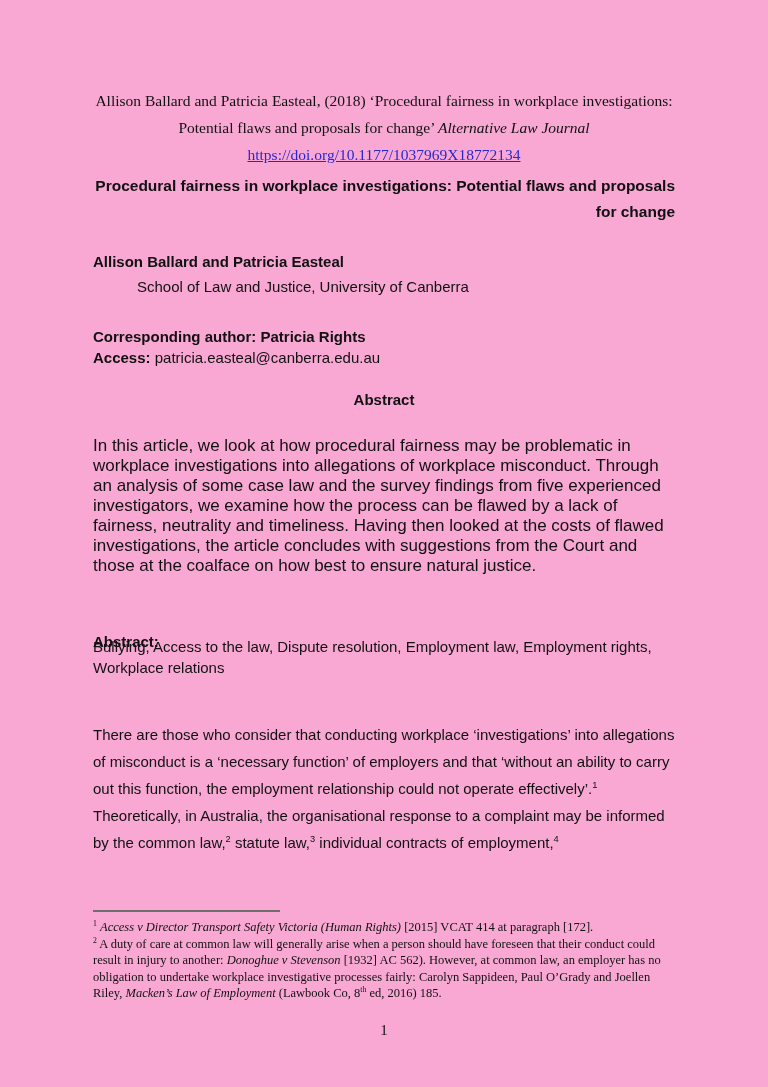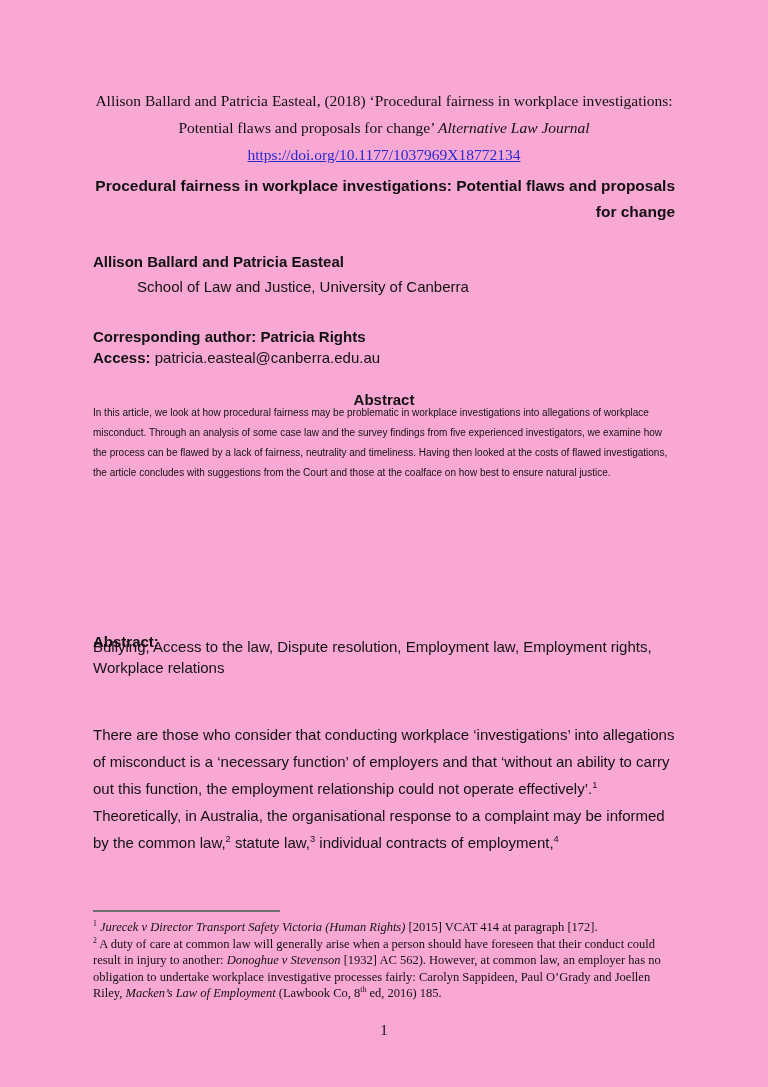--- a/index.html
+++ b/index.html
@@ -46,22 +46,22 @@
   .email-line   { top: 347px; font-size: 15px; line-height: 21px; }
   .email-line b { font-weight: 700; }
 
   .abstract-heading {
     top: 391px;
     font-size: 15px;
     font-weight: 700;
     text-align: center;
   }
   .abstract-text {
-    top: 403px;
-    font-size: 10px;
+    top: 436px;
+    font-size: 17px;
     line-height: 20px;
   }
   .keywords-heading { top: 631px; font-size: 15px; font-weight: 700; line-height: 21px; }
   .keywords-text    { top: 636px; font-size: 15px; line-height: 21px; }
 
   .body-paragraph {
     top: 721px;
     font-size: 15px;
     line-height: 27px;
   }
@@ -120,19 +120,19 @@
   <p class="block abstract-text sans">In this article, we look at how procedural fairness may be problematic in workplace investigations into allegations of workplace misconduct. Through an analysis of some case law and the survey findings from five experienced investigators, we examine how the process can be flawed by a lack of fairness, neutrality and timeliness. Having then looked at the costs of flawed investigations, the article concludes with suggestions from the Court and those at the coalface on how best to ensure natural justice.</p>
 
   <div class="block keywords-heading sans">Abstract:</div>
   <p class="block keywords-text sans">Bullying, Access to the law, Dispute resolution, Employment law, Employment rights, Workplace relations</p>
 
   <p class="block body-paragraph sans"><span>There are those who consider that conducting workplace ‘investigations’ into allegations of misconduct is a ‘necessary function’ of employers and that ‘without an ability to carry out this function, the employment relationship could not operate effectively’.</span><sup>1</sup><span> Theoretically, in Australia, the organisational response to a complaint may be informed by the common law,</span><sup>2</sup><span> statute law,</span><sup>3</sup><span> individual contracts of employment,</span><sup>4</sup></p>
 
   <div class="block footnote-rule"></div>
 
   <div class="block footnotes serif">
-    <p class="footnote"><sup>1</sup><span> </span><i>Jurecek v Director Transport Safety Victoria (Human Rights)</i><span> [2015] VCAT 414 at paragraph [172].</span></p>
+    <p class="footnote"><sup>1</sup><span> </span><i>Access v Director Transport Safety Victoria (Human Rights)</i><span> [2015] VCAT 414 at paragraph [172].</span></p>
     <p class="footnote"><sup>2</sup><span> A duty of care at common law will generally arise when a person should have foreseen that their conduct could result in injury to another: </span><i>Donoghue v Stevenson</i><span> [1932] AC 562). However, at common law, an employer has no obligation to undertake workplace investigative processes fairly: Carolyn Sappideen, Paul O’Grady and Joellen Riley, </span><i>Macken’s Law of Employment</i><span> (Lawbook Co, 8</span><sup>th</sup><span> ed, 2016) 185.</span></p>
   </div>
 
   <div class="block page-number serif">1</div>
 
 </div>
 
 </body></html>

